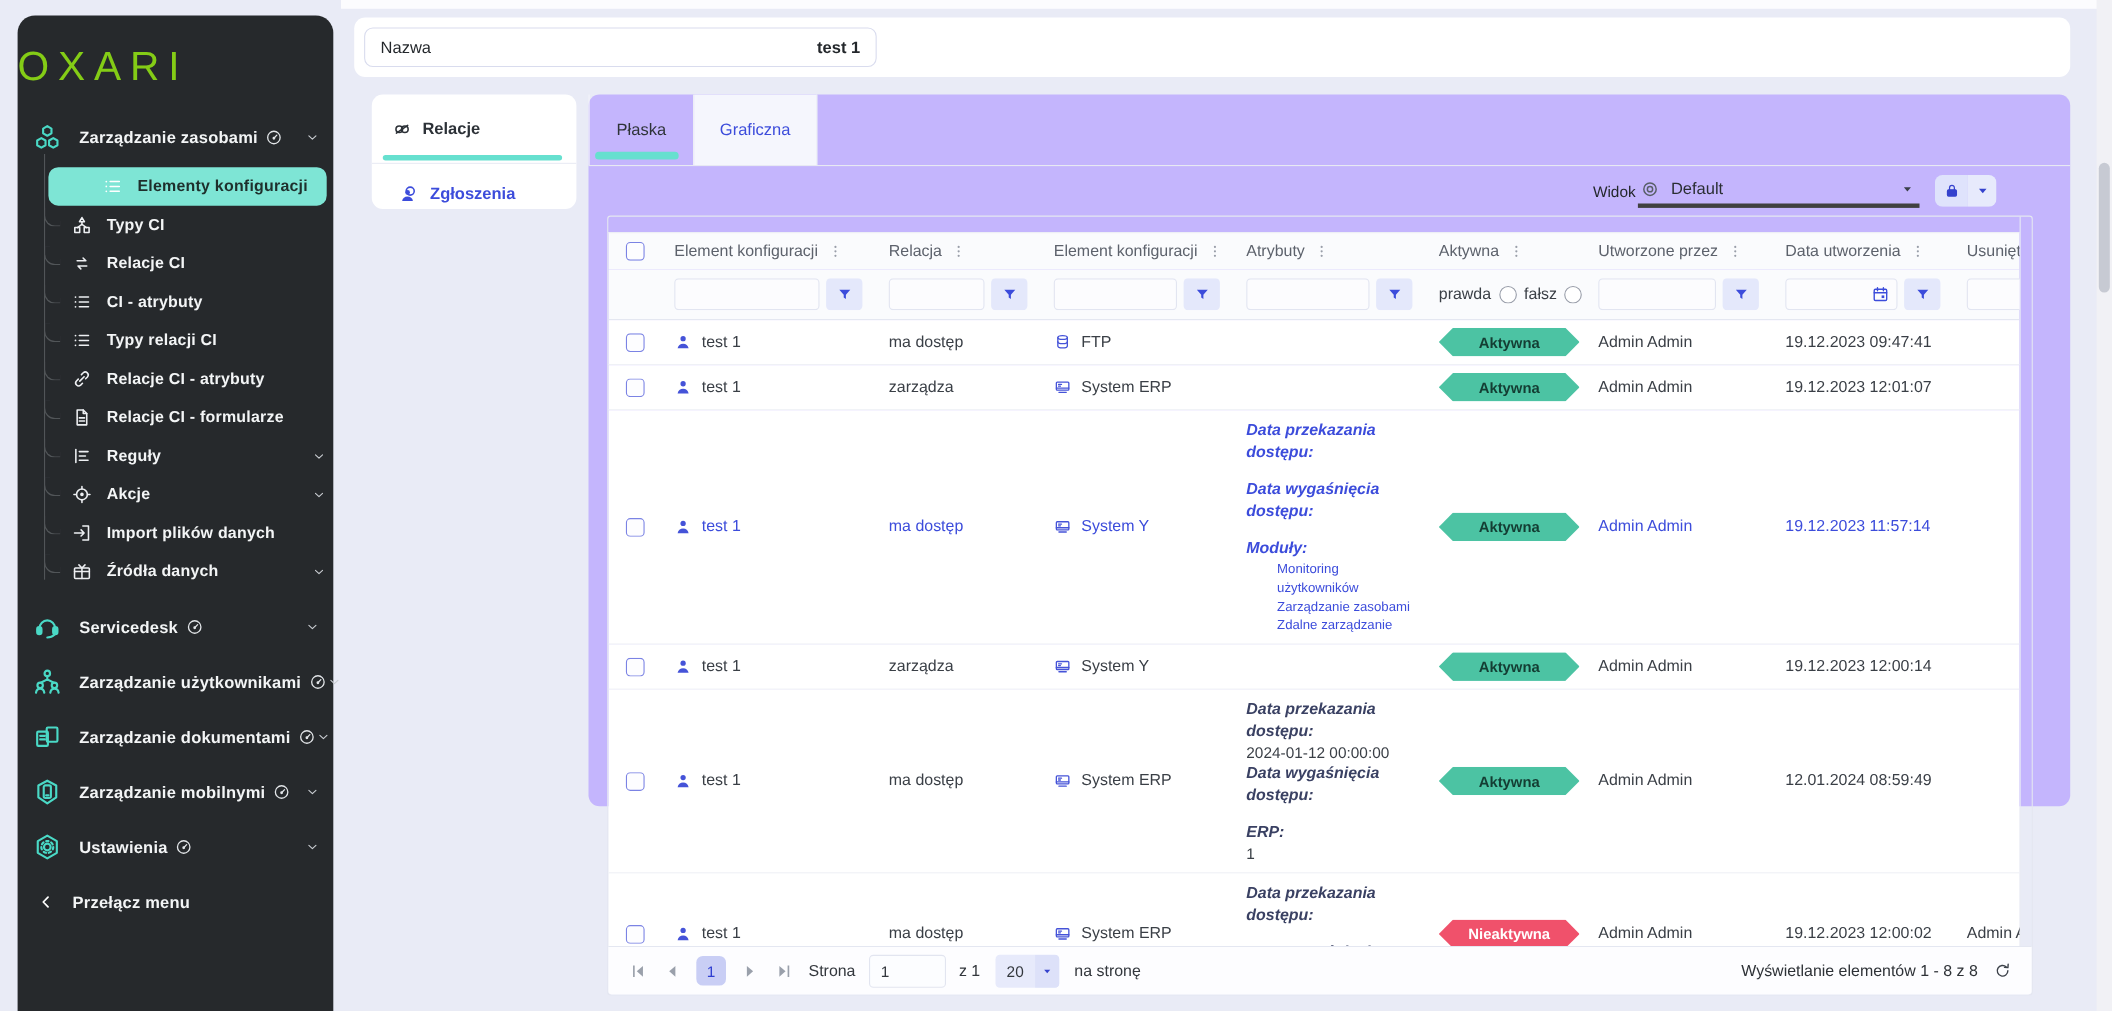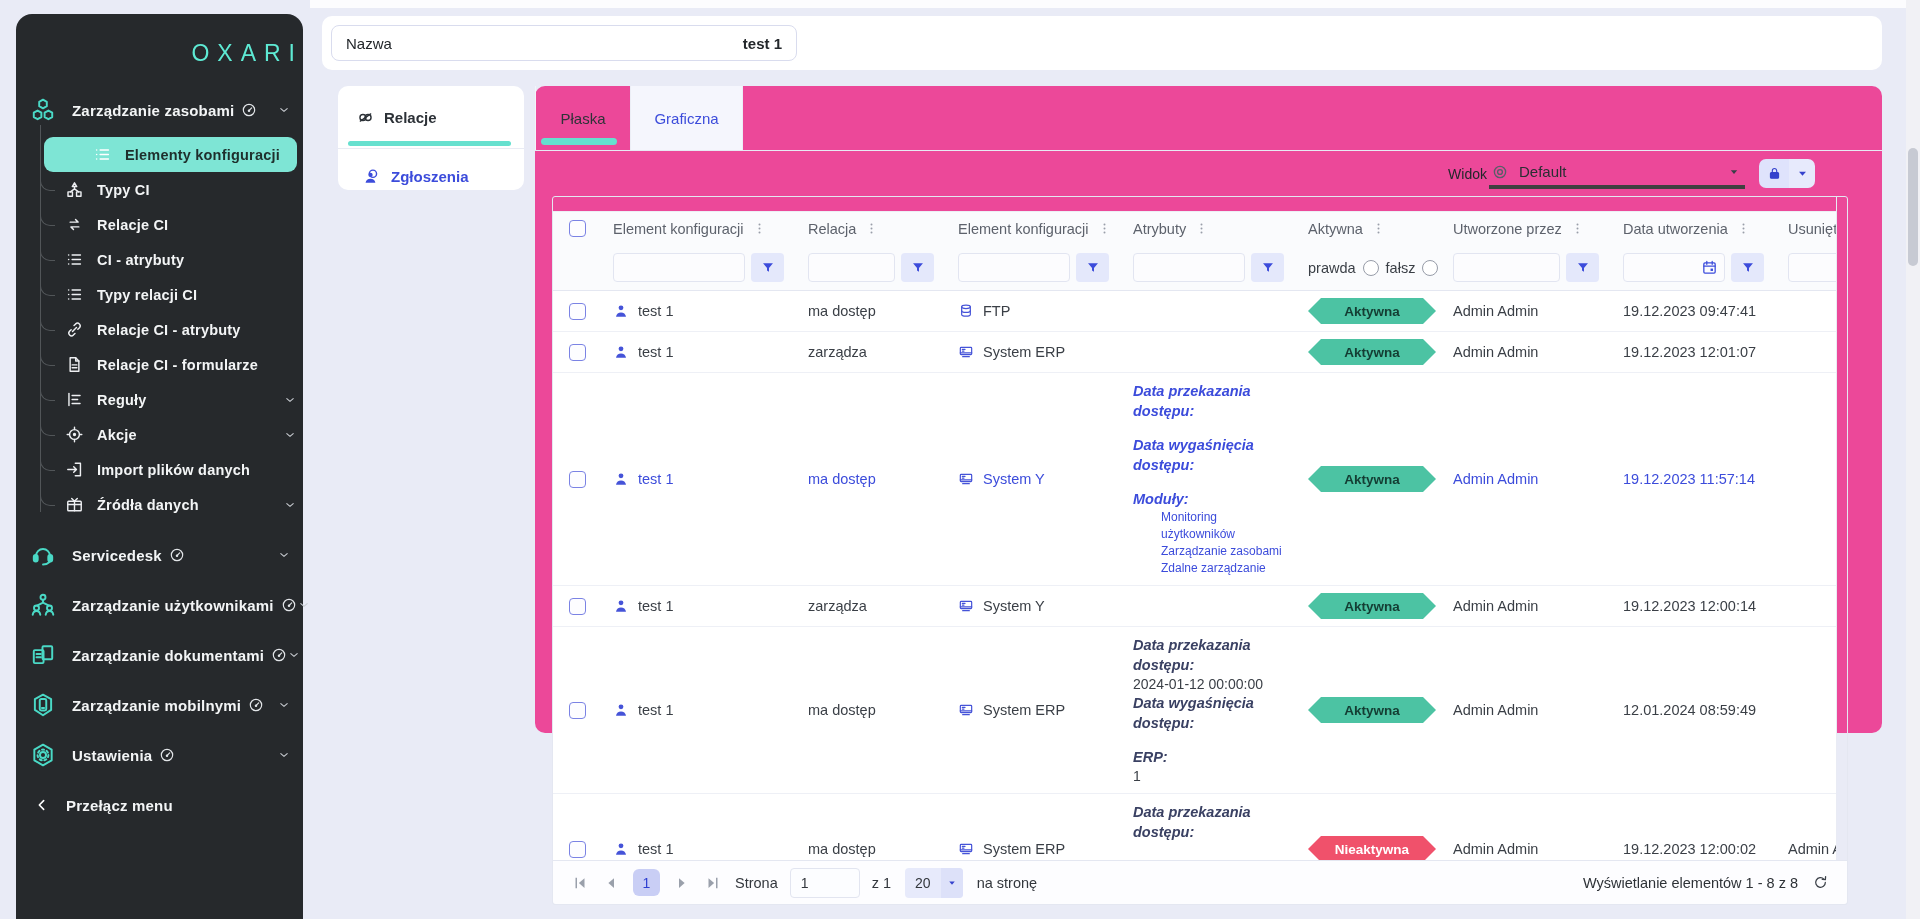--- a/index.html
+++ b/index.html
@@ -9,21 +9,21 @@
     background: #e9ebf6;
     font-family: "Liberation Sans", sans-serif;
     color: #3a3f46;
   }
   .icn svg { width:100%; height:100%; display:block; }
 
   .top-strip { position:absolute; left:310px; top:0; right:0; height:8px; background:#fcfcfe; }
 
   
   .sidebar { position:absolute; left:16px; top:14px; width:287px; height:940px; background:#26292c; border-radius:16px; z-index:3; }
-  .logo { padding:26px 0 6px; text-align:right; color:#5eead4; font-size:23px; font-weight:400; letter-spacing:8px; }
+  .logo { padding:26px 0 6px; text-align:left; color:#84cc16; font-size:37px; font-weight:400; letter-spacing:8px; }
   .menu { margin-top:12px; }
   .menu-item { display:flex; align-items:center; height:50px; padding:0 12px 0 14px; position:relative; cursor:pointer; }
   .menu-item .mi-icon { width:26px; height:26px; color:#4ad9c6; flex:none; }
   .mi-label { margin-left:16px; font-size:15px; font-weight:700; color:#f3f5f6; letter-spacing:.2px; white-space:nowrap; }
   .mi-gauge { width:16px; height:16px; color:#e2e5e8; margin-left:7px; flex:none; }
   .mi-chev { width:14px; height:14px; color:#c9cdd2; margin-left:auto; flex:none; }
   .menu-item.section-active::before { content:""; position:absolute; left:0; top:9px; bottom:9px; width:5px; border-radius:0 4px 4px 0; background:#49dcc8; }
   .submenu { position:relative; padding:2px 0 8px; }
   .submenu::before { content:""; position:absolute; left:24px; top:-10px; bottom:18px; width:1px; background:#515558; }
   .sub-item { display:flex; align-items:center; height:35px; padding-left:49px; position:relative; cursor:pointer; }
@@ -47,21 +47,21 @@
   .rel-panel { position:absolute; left:338px; top:86px; width:186px; height:104px; background:#fff; border-radius:10px; overflow:hidden; }
   .rel-head { height:63px; display:flex; align-items:center; padding:0 18px; position:relative; border-bottom:1px solid #e9ebf4; cursor:pointer; }
   .rel-head .icn { width:19px; height:19px; color:#2c3137; }
   .rel-head-label { margin-left:9px; font-size:15px; font-weight:600; color:#2c3137; }
   .rel-underline { position:absolute; left:10px; right:13px; bottom:2px; height:5px; border-radius:3px; background:#66e0cf; }
   .rel-item { height:54px; display:flex; align-items:center; padding:0 24px; cursor:pointer; }
   .rel-item .icn { width:19px; height:19px; color:#3c4cdb; }
   .rel-item-label { margin-left:10px; font-size:15px; font-weight:600; color:#3c4cdb; }
 
   
-  .main-card { position:absolute; left:535px; top:86px; width:1347px; height:647px; background:#ec4899; border-radius:10px; }
+  .main-card { position:absolute; left:535px; top:86px; width:1347px; height:647px; background:#c4b5fd; border-radius:10px; }
   .tabs { height:65px; display:flex; border-bottom:1px solid #e7e9f3; }
   .tab { position:relative; display:flex; align-items:center; justify-content:center; font-size:15px; cursor:pointer; }
   .tab-flat { width:96px; color:#2e3338; border-right:1px solid #eceef6; border-left:1px solid #f3f4fa; }
   .tab-underline { position:absolute; left:5px; bottom:5px; width:76px; height:7px; border-radius:4px; background:#66e0cf; }
   .tab-graphic { width:112px; color:#3c4cdb; background:#f5f6fd; border-right:1px solid #eceef6; }
 
   .gtoolbar { height:45px; display:flex; align-items:center; justify-content:flex-end; padding-right:67px; }
   .view-label { font-size:14px; color:#23272b; margin-right:2px; }
   .view-select { width:256px; height:30px; display:flex; align-items:center; border-bottom:4px solid #404040; padding:0 4px 0 2px; margin-right:14px; cursor:pointer; }
   .view-select .v-icn { width:18px; height:18px; color:#585e68; }

